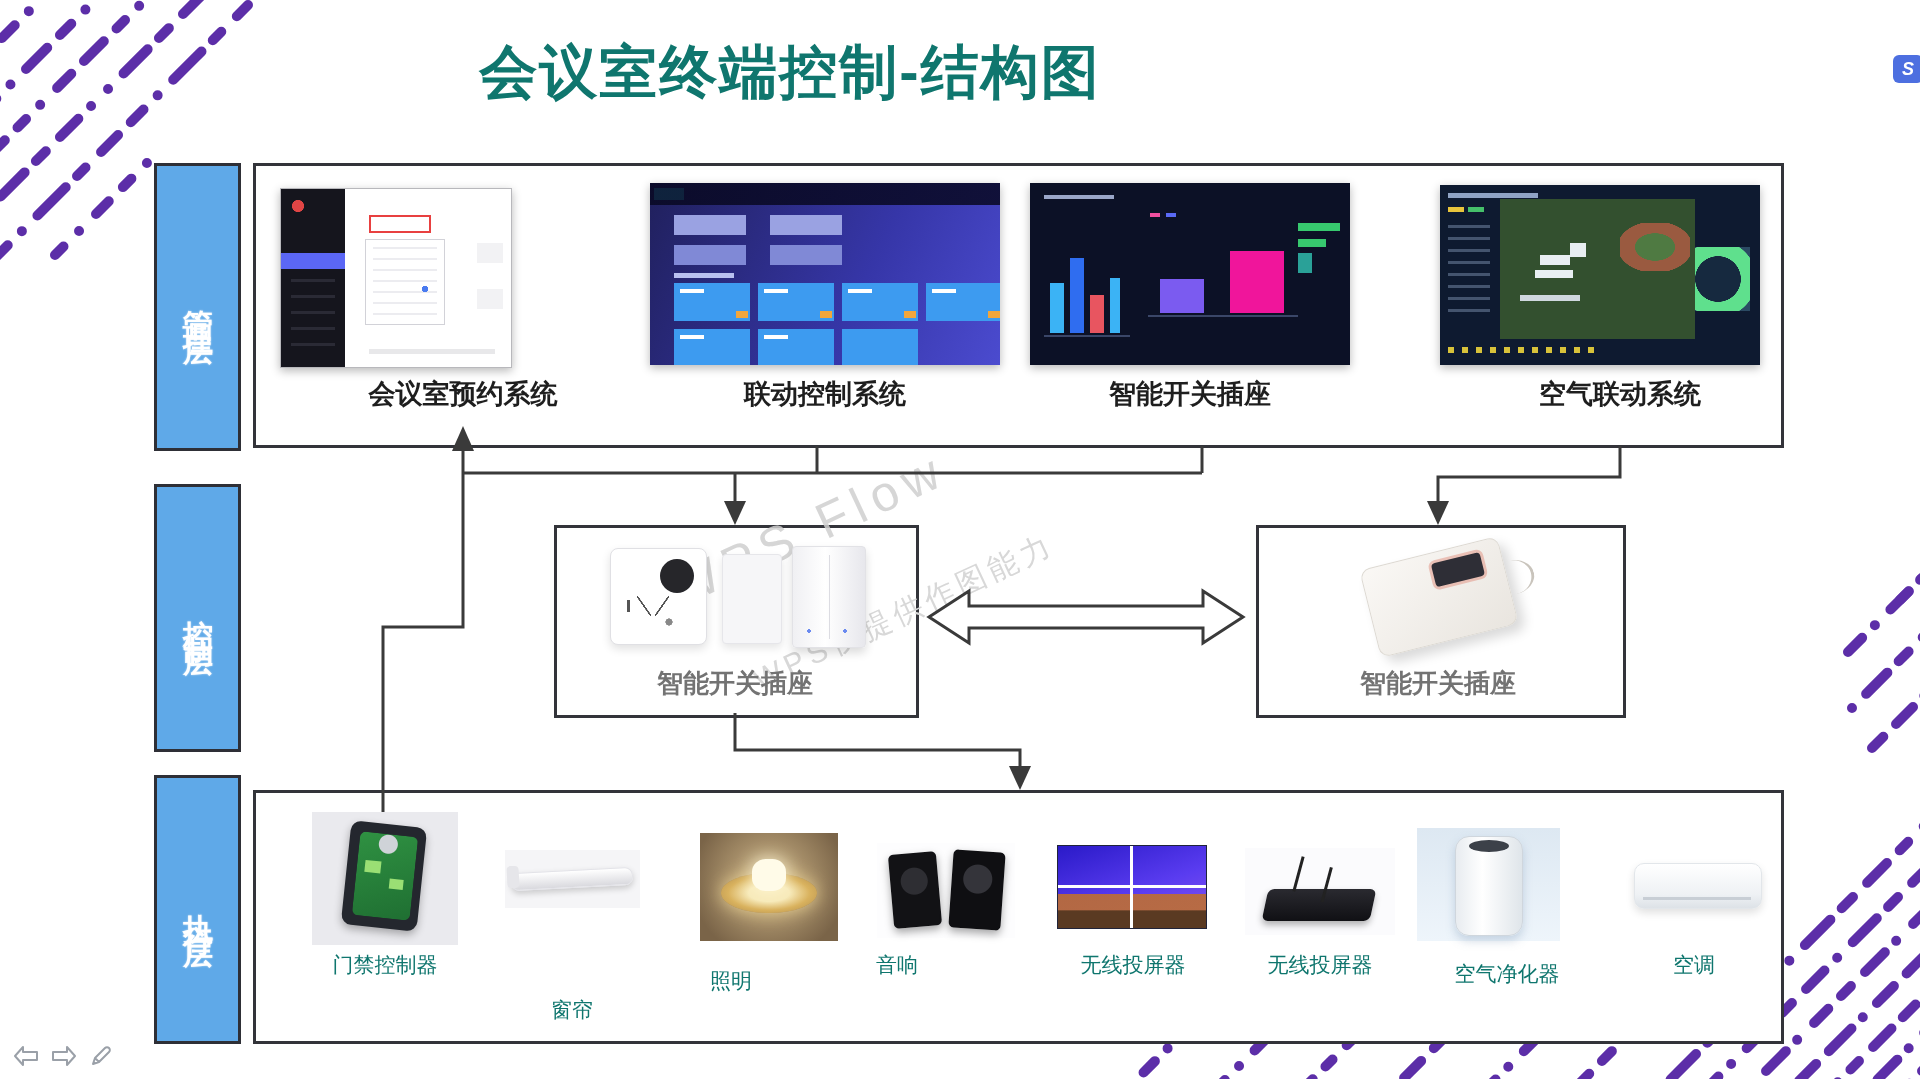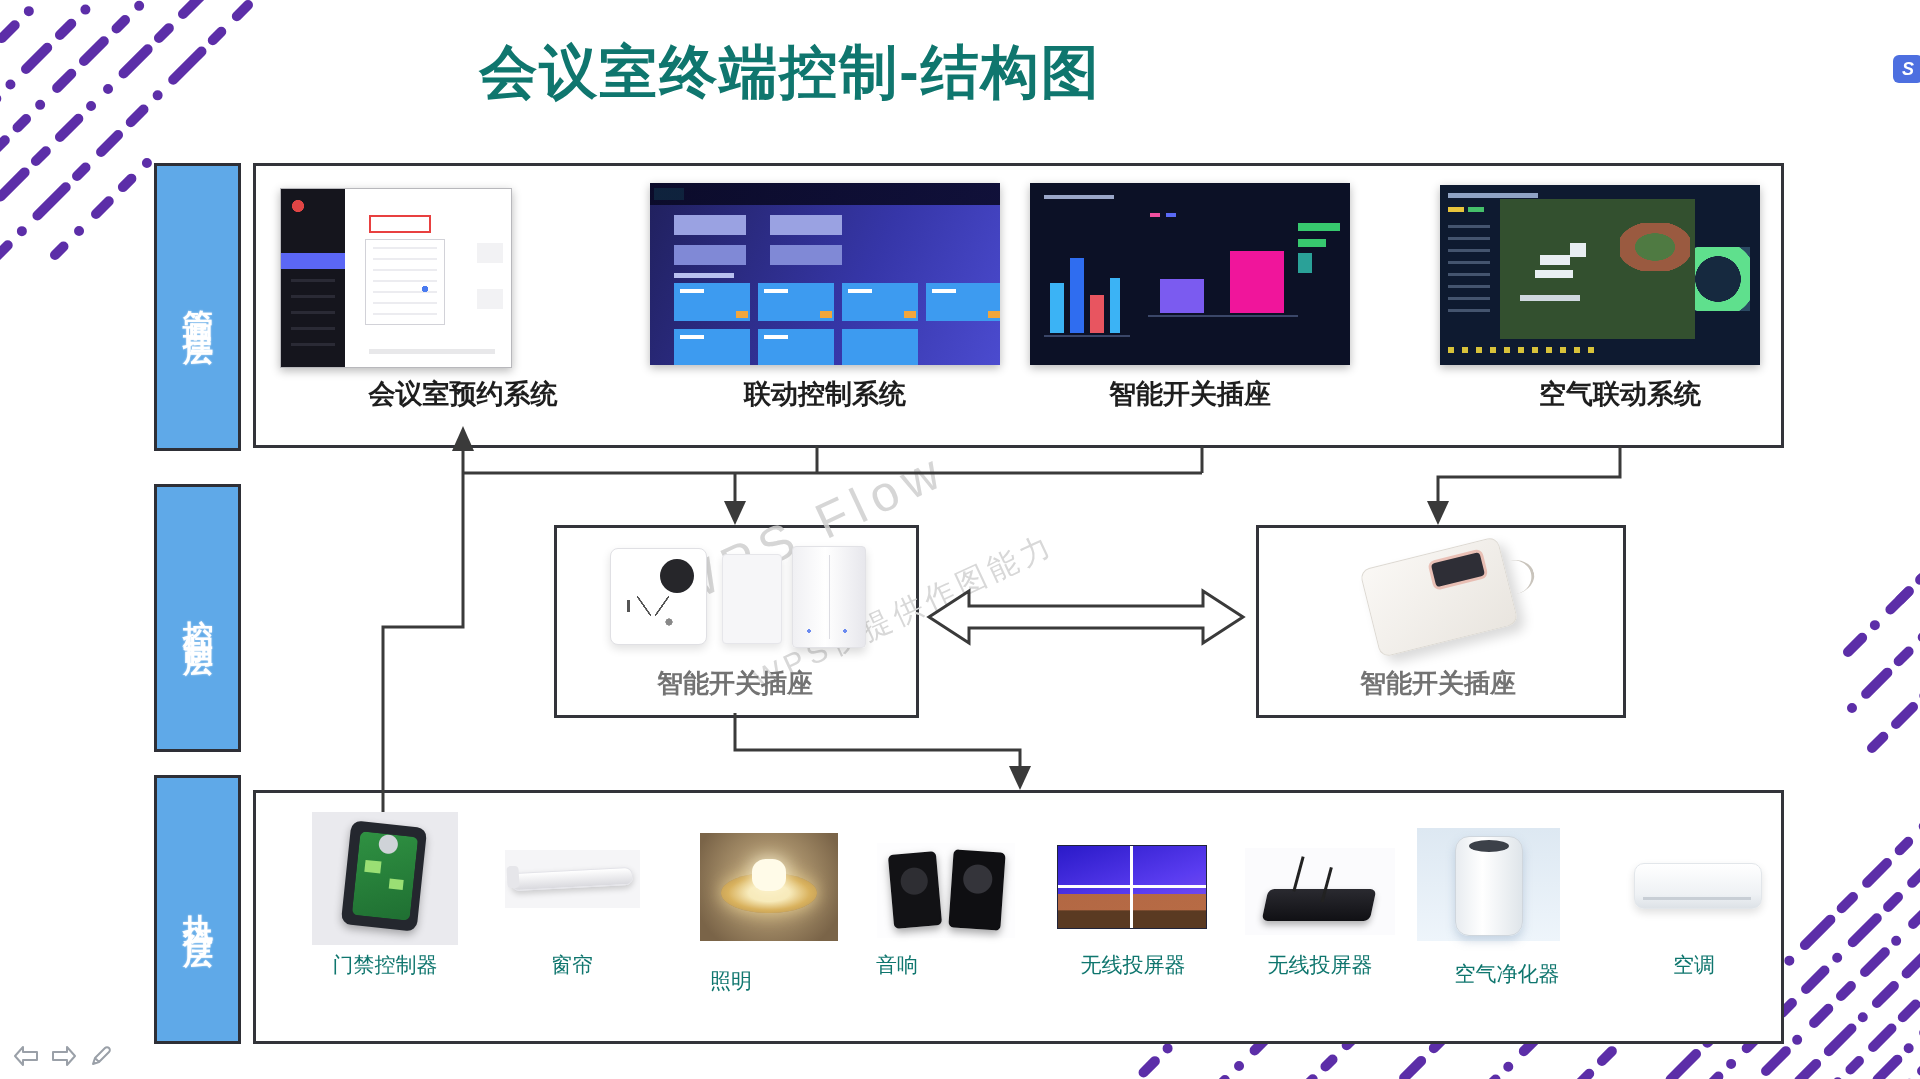--- a/index.html
+++ b/index.html
@@ -268,21 +268,21 @@
 <div class="abs frame box-exec"></div>
 <div class="abs dev dev1"></div>
 <div class="abs dev dev2"></div>
 <div class="abs dev dev3"></div>
 <div class="abs dev dev4"></div>
 <div class="abs dev dev5"></div>
 <div class="abs dev dev6"></div>
 <div class="abs dev dev7"></div>
 <div class="abs dev dev8"></div>
 <div class="abs devlabel" style="left:295px;">门禁控制器</div>
-<div class="abs devlabel" style="left:482px;">窗帘</div>
+<div class="abs devlabel" style="left:482px;margin-top:45px;">窗帘</div>
 <div class="abs devlabel" style="left:641px;margin-top:16px;">照明</div>
 <div class="abs devlabel" style="left:807px;">音响</div>
 <div class="abs devlabel" style="left:1043px;">无线投屏器</div>
 <div class="abs devlabel" style="left:1230px;">无线投屏器</div>
 <div class="abs devlabel" style="left:1417px;margin-top:9px;">空气净化器</div>
 <div class="abs devlabel" style="left:1604px;">空调</div>
 
 <svg class="abs wires" width="1920" height="1079" viewBox="0 0 1920 1079">
   <g stroke="#3A3A3A" stroke-width="3" fill="none">
     <path d="M463 450 V627 H383 V812"></path>

